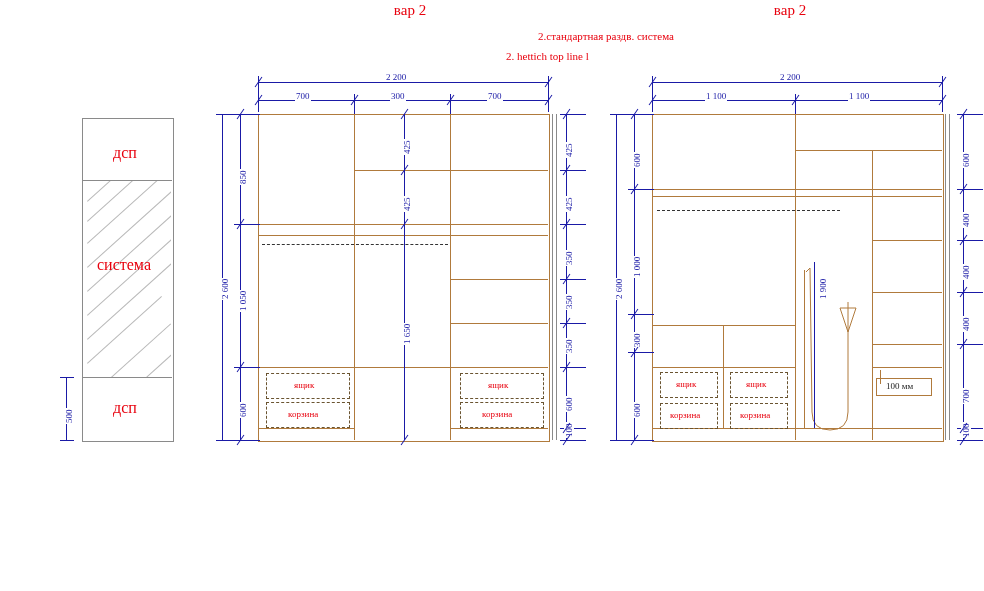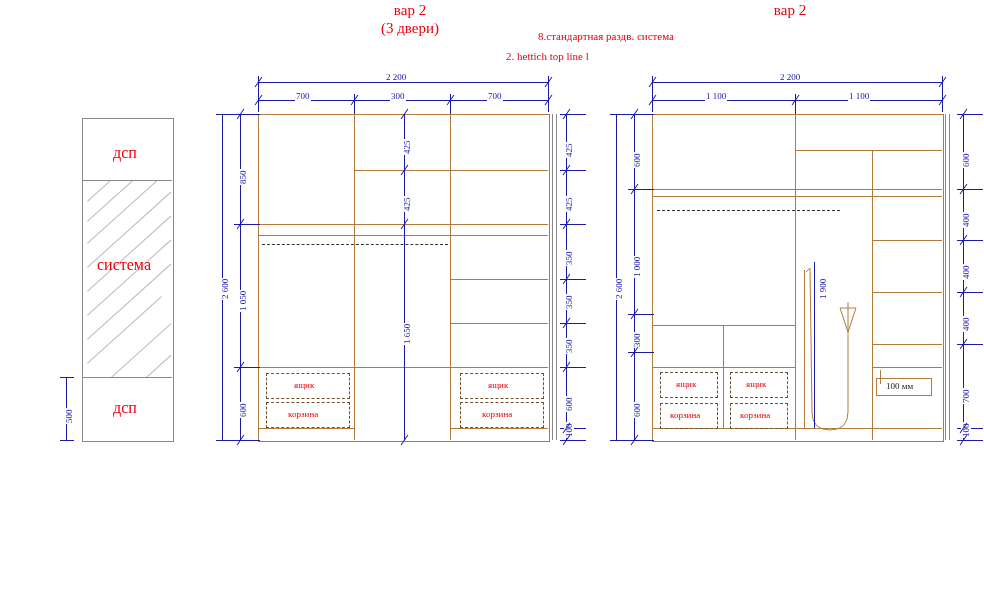--- a/index.html
+++ b/index.html
@@ -30,24 +30,23 @@
   .mirror-hatch{position:absolute;overflow:hidden;}
   .mirror-hatch i{position:absolute;display:block;height:0;border-top:1px solid #b9b9b9;
                   transform-origin:0 0;transform:rotate(-42deg);}
 </style>
 </head>
 <body>
 
 <div class="root">
 
   <div class="title" style="left:340px;top:2px;width:140px;">вар 2</div>
-  <div class="title" style="left:340px;top:20px;width:140px;">(3 двери)</div>
   <div class="title" style="left:720px;top:2px;width:140px;">вар 2</div>
 
-  <div class="note" style="left:538px;top:30px;">8.стандартная раздв. система</div>
+  <div class="note" style="left:538px;top:30px;">2.стандартная раздв. система</div>
   <div class="note" style="left:506px;top:50px;">2.  hettich top line l</div>
 
   <div class="box-gray" style="left:82px;top:118px;width:90px;height:322px;"></div>
   <div class="hl-gray" style="left:82px;top:180px;width:90px;"></div>
   <div class="hl-gray" style="left:82px;top:377px;width:90px;"></div>
   <div class="mirror-hatch" style="left:83px;top:181px;width:88px;height:196px;">
     <i style="left:4px;top:20px;width:120px;"></i>
     <i style="left:4px;top:40px;width:130px;"></i>
     <i style="left:4px;top:62px;width:140px;"></i>
     <i style="left:4px;top:86px;width:140px;"></i>

